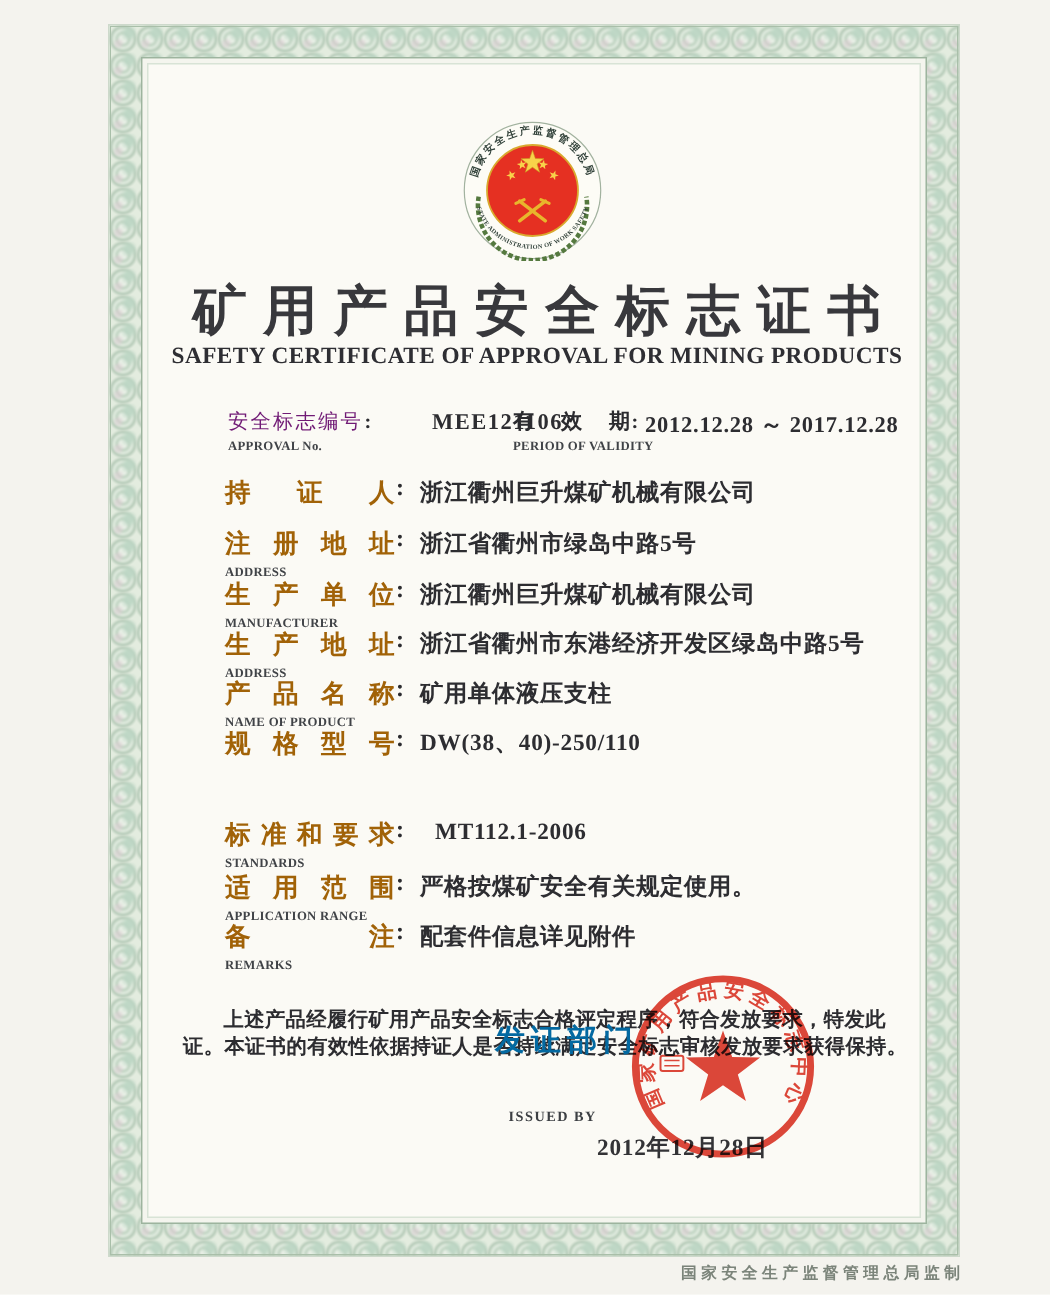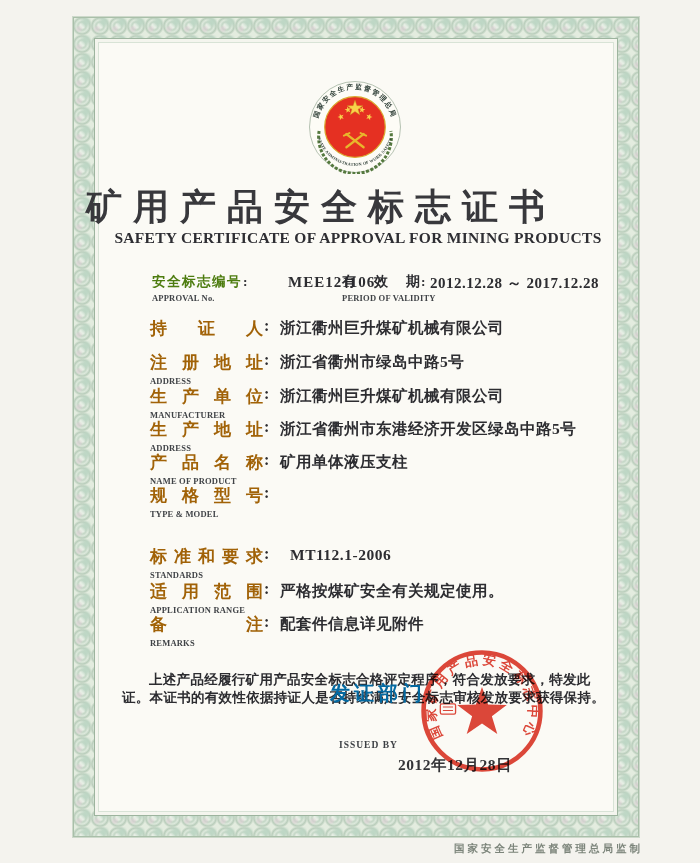--- a/index.html
+++ b/index.html
@@ -27,21 +27,21 @@
     position:absolute; inset:21px;
     background:#fbfaf5;
     border:1px solid #9db49e;
     box-shadow: inset 0 0 0 3px #f4f5ee, inset 0 0 0 4px #d8e3d6;
   }
 
   
   .emblem { position:absolute; left:307px; top:80px; width:96px; height:94px; }
   .title-zh {
     position:absolute; left:75px; top:183px; width:566px;
-    text-align:left; font-size:36px; font-weight:bold; color:#38383c;
+    text-align:center; font-size:36px; font-weight:bold; color:#38383c;
     letter-spacing:11px; text-indent:11px; white-space:nowrap;
   }
   .title-en {
     position:absolute; left:75px; top:229px; width:566px;
     text-align:center; font-size:15.5px; font-weight:bold; color:#2e2e33;
     letter-spacing:0.3px; white-space:nowrap;
   }
 
   
   .zh-just {
@@ -56,21 +56,21 @@
     margin-top:2px; white-space:nowrap;
   }
   .frow { position:absolute; left:150px; width:470px; height:32px; }
   .fval {
     position:absolute; left:130px; top:1px; font-size:15.5px; font-weight:600;
     color:#2d2d31; letter-spacing:0.5px; white-space:nowrap;
   }
 
   
   .toprow { position:absolute; left:152px; top:272px; width:470px; height:34px; }
-  .ap-label { font-size:13.5px; font-weight:bold; letter-spacing:1.5px; color:#4d7c0f; }
+  .ap-label { font-size:13.5px; font-weight:normal; letter-spacing:1.5px; color:#701a75; }
   .ap-val { position:absolute; left:136px; top:2px; font-size:15px; font-weight:600; letter-spacing:1px; color:#2d2d31; }
   .vd-group { position:absolute; left:190px; top:0; }
   .vd-label { display:inline-block; width:78px; text-align:justify; text-align-last:justify; font-size:14px; font-weight:bold; color:#2b2b2f; }
   .vd-val { position:absolute; left:278px; top:2px; font-size:15px; font-weight:600; letter-spacing:0.5px; white-space:nowrap; color:#2d2d31; }
 
   
   .statement {
     position:absolute; left:122px; top:671px; width:484px;
     font-size:13.5px; line-height:17.5px; font-weight:600;
     text-indent:2em; color:#2c2c30; letter-spacing:0.3px;
@@ -170,21 +170,21 @@
     <div class="en-sub">ADDRESS</div>
     <div class="fval">浙江省衢州市东港经济开发区绿岛中路5号</div>
   </div>
   <div class="frow" style="top:451px">
     <span class="zh-just">产 品 名 称</span><span class="colon">:</span>
     <div class="en-sub">NAME OF PRODUCT</div>
     <div class="fval">矿用单体液压支柱</div>
   </div>
   <div class="frow" style="top:484px">
     <span class="zh-just">规 格 型 号</span><span class="colon">:</span>
-    <div class="en-sub">TYPE &amp; MODEL</div>
+    <div class="fval">DW(38、40)-250/110</div>
   </div>
 
   <div class="frow" style="top:545px">
     <span class="zh-just">标准和要求</span><span class="colon">:</span>
     <div class="en-sub">STANDARDS</div>
     <div class="fval" style="left:140px">MT112.1-2006</div>
   </div>
   <div class="frow" style="top:580px">
     <span class="zh-just">适 用 范 围</span><span class="colon">:</span>
     <div class="en-sub">APPLICATION RANGE</div>

